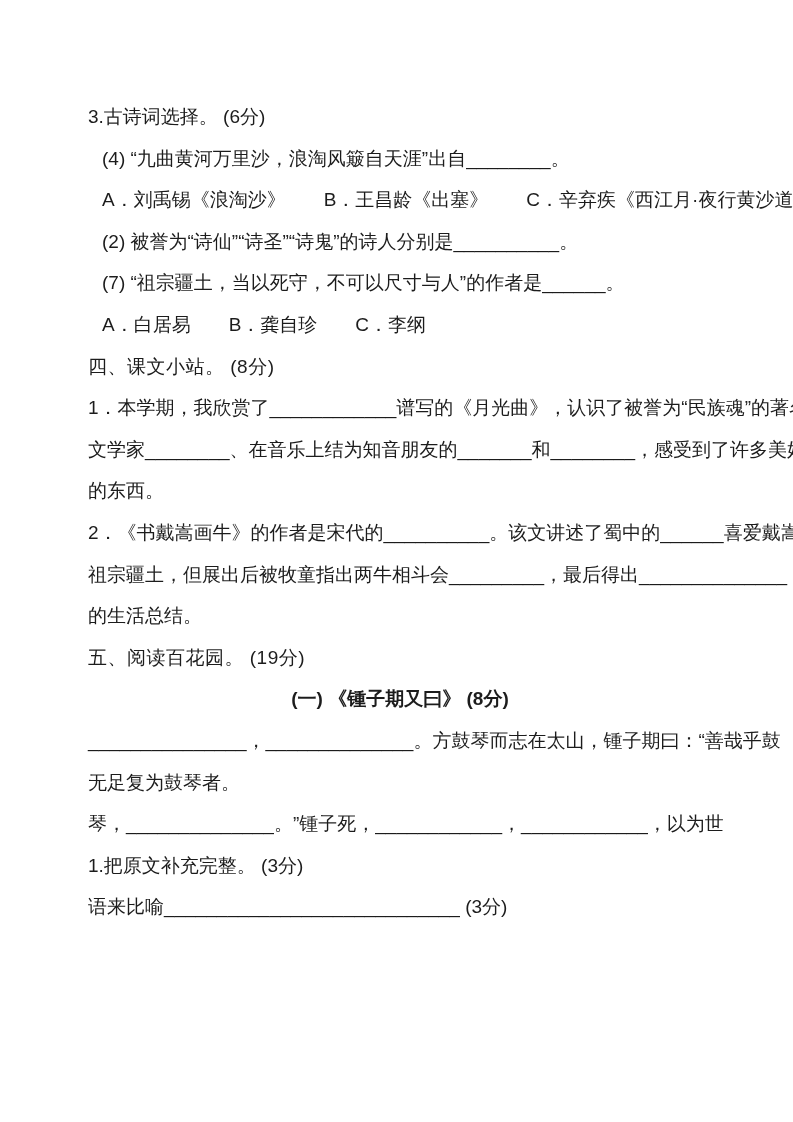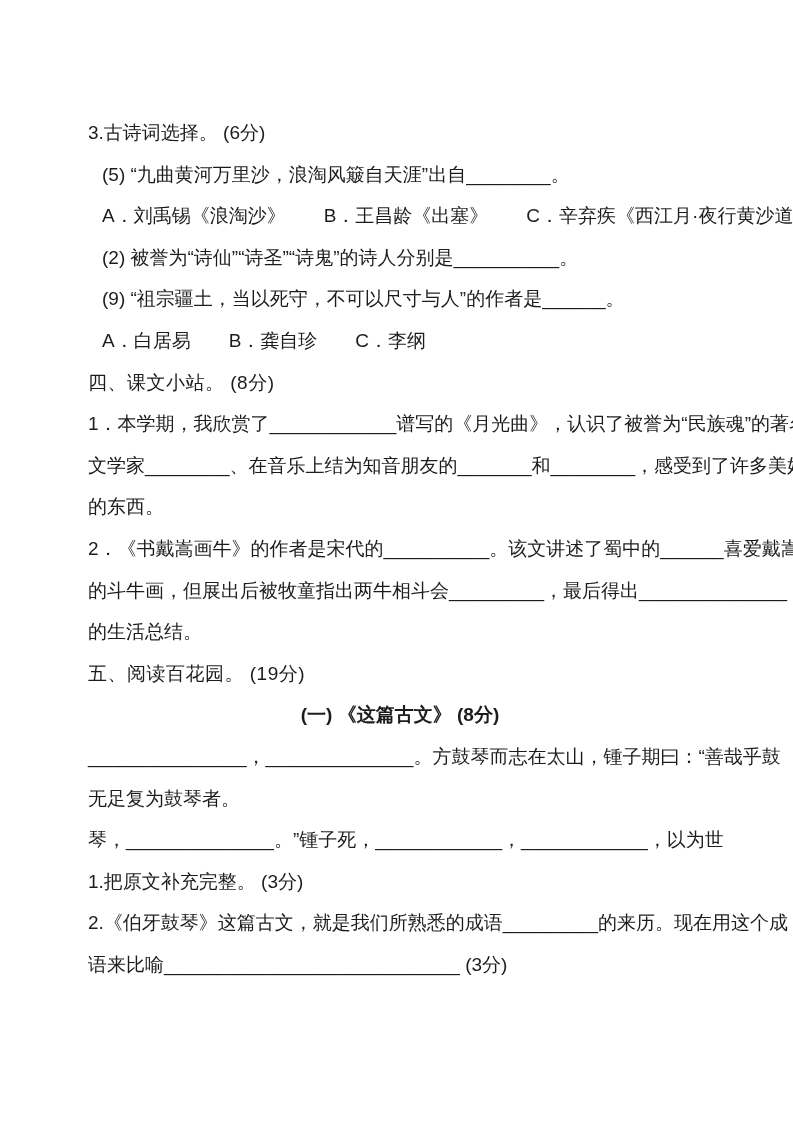--- a/index.html
+++ b/index.html
@@ -11,21 +11,21 @@
     position: relative;
     width: 793px;
     height: 1122px;
     background: #ffffff;
     overflow: hidden;
     font-family: "Liberation Sans", "DejaVu Sans", sans-serif;
     color: #1c1c1c;
   }
   .doc {
     position: absolute;
-    top: 112px;
+    top: 96px;
     left: 88px;
     width: 624px;
   }
   .line {
     height: 41.6px;
     line-height: 41.6px;
     font-size: 19px;
     white-space: pre;
     overflow: visible;
   }
@@ -39,34 +39,33 @@
   .line.center { font-weight: bold; text-align: center; }
   
   .line.body { padding-left: 0; }
 </style>
 </head>
 <body>
 
 <div class="page">
   <div class="doc" id="doc">
       <div class="line item">3.古诗词选择。 (6分)</div>
-      <div class="line sub">(5) “九曲黄河万里沙，浪淘风簸自天涯”出自________。</div>
+      <div class="line sub">(4) “九曲黄河万里沙，浪淘风簸自天涯”出自________。</div>
       <div class="line sub">A．刘禹锡《浪淘沙》　　B．王昌龄《出塞》　　C．辛弃疾《西江月·夜行黄沙道中》</div>
       <div class="line sub">(2) 被誉为“诗仙”“诗圣”“诗鬼”的诗人分别是__________。</div>
-      <div class="line sub">(9) “祖宗疆土，当以死守，不可以尺寸与人”的作者是______。</div>
+      <div class="line sub">(7) “祖宗疆土，当以死守，不可以尺寸与人”的作者是______。</div>
       <div class="line sub">A．白居易　　B．龚自珍　　C．李纲</div>
       <div class="line section">四、课文小站。 (8分)</div>
       <div class="line body">1．本学期，我欣赏了____________谱写的《月光曲》，认识了被誉为“民族魂”的著名</div>
       <div class="line body">文学家________、在音乐上结为知音朋友的_______和________，感受到了许多美好</div>
       <div class="line body">的东西。</div>
       <div class="line body">2．《书戴嵩画牛》的作者是宋代的__________。该文讲述了蜀中的______喜爱戴嵩</div>
-      <div class="line body">的斗牛画，但展出后被牧童指出两牛相斗会_________，最后得出______________</div>
+      <div class="line body">祖宗疆土，但展出后被牧童指出两牛相斗会_________，最后得出______________</div>
       <div class="line body">的生活总结。</div>
       <div class="line section">五、阅读百花园。 (19分)</div>
-      <div class="line center">(一) 《这篇古文》 (8分)</div>
+      <div class="line center">(一) 《锺子期又曰》 (8分)</div>
       <div class="line body">_______________，______________。方鼓琴而志在太山，锺子期曰：“善哉乎鼓</div>
       <div class="line body">无足复为鼓琴者。</div>
       <div class="line body">琴，______________。”锺子死，____________，____________，以为世</div>
       <div class="line body">1.把原文补充完整。 (3分)</div>
-      <div class="line body">2.《伯牙鼓琴》这篇古文，就是我们所熟悉的成语_________的来历。现在用这个成</div>
       <div class="line body">语来比喻____________________________ (3分)</div>
     </div>
 </div>
 
 </body></html>

